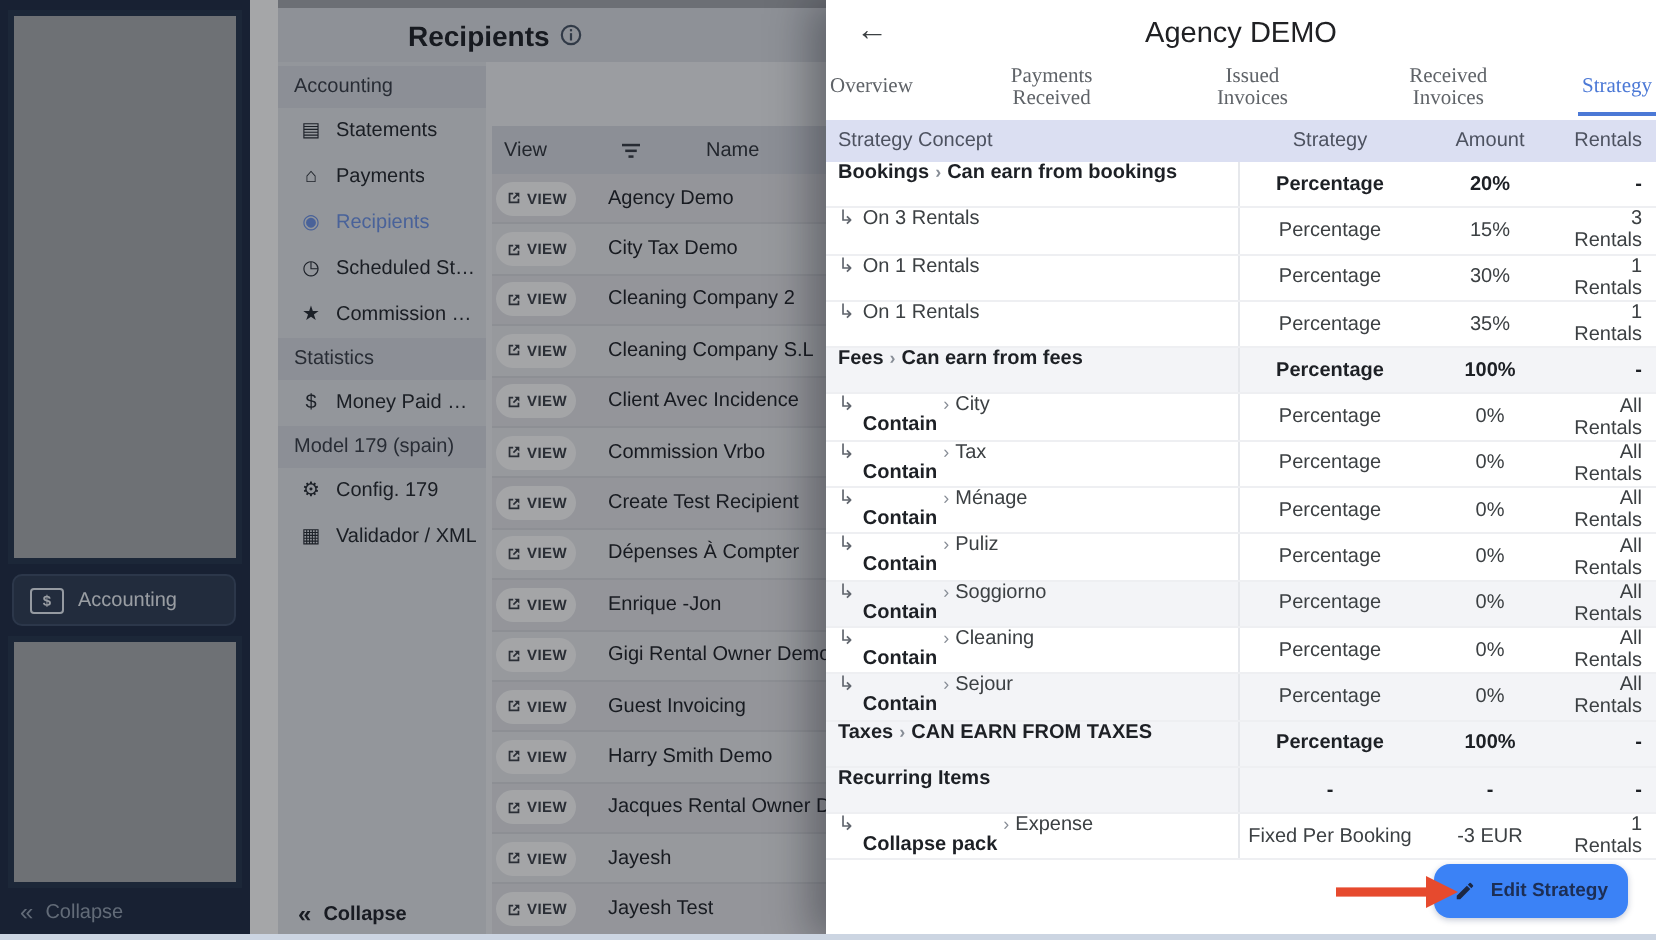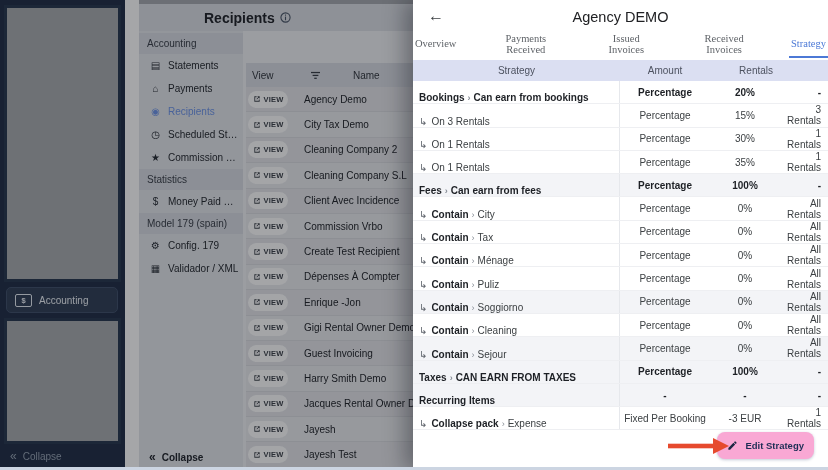--- a/index.html
+++ b/index.html
@@ -58,30 +58,30 @@
   .tab{background:none;border:none;border-bottom:2.5px solid transparent;font-family:Liberation Serif, serif;
     font-size:10.5px;color:#5f6368;padding:0 2px;cursor:pointer;display:flex;align-items:center;}
   .tab.active{color:#4c79d6;border-bottom-color:#4c79d6;}
   .thead,.trow{display:grid;grid-template-columns:207px 90px 70px 1fr;align-items:center;box-sizing:border-box;}
   .thead{position:absolute;top:60px;left:0;right:0;height:21px;background:#dbdff2;font-size:10px;color:#4d5260;}
   .h1{padding-left:6px;}
   .h2,.c2,.h3,.c3{text-align:center;}
   .h4,.c4{text-align:right;padding-right:7px;}
   .tbody{position:absolute;top:81px;left:0;right:0;}
   .trow{height:23.3px;font-size:10px;color:#3c4043;border-bottom:1px solid #eeeff2;background:#fff;}
-  .trow .c1{display:flex;align-items:flex-end;height:100%;padding-left:6px;border-right:1px solid #e6e8ec;
+  .trow .c1{display:flex;align-items:flex-start;height:100%;padding-left:6px;border-right:1px solid #e6e8ec;
     overflow:hidden;white-space:nowrap;box-sizing:border-box;}
   .trow.shade{background:#f3f4f7;}
   .trow.cat{font-weight:700;color:#1d2025;}
   .sub .b{font-weight:700;color:#1d2025;margin-top:10px;}
   .arr{color:#61666e;margin-right:4px;}
   .arr:empty,.sp:empty,.b:empty{display:none;}
   .sp{color:#878d96;margin:0 3px;font-size:9px;}
   .editbtn{position:absolute;right:14px;bottom:11px;height:27px;padding:0 10px;border:none;border-radius:8px;
-    background:#f9a8d4;color:#1c2e55;font-family:inherit;font-size:9.5px;font-weight:600;
+    background:#3b82f6;color:#1c2e55;font-family:inherit;font-size:9.5px;font-weight:600;
     display:flex;align-items:center;gap:7px;cursor:pointer;box-shadow:0 1px 3px rgba(20,40,90,.25);}
   .arrow-anno{position:absolute;right:98px;bottom:15px;z-index:20;display:block;}
   .bottom-strip{position:absolute;left:0;bottom:0;width:100%;height:3px;background:#ccd5e2;z-index:30;}
 </style>
 </head>
 <body>
 
 <div class="screen">
 
   <aside class="sidebar">
@@ -390,20 +390,21 @@
         <button class="tab">Payments Received</button>
 
         <button class="tab">Issued Invoices</button>
 
         <button class="tab">Received Invoices</button>
 
         <button class="tab active">Strategy</button>
       </div>
 
     <div class="thead">
+      <span class="h1">Strategy Concept</span>
       <span class="h2">Strategy</span>
       <span class="h3">Amount</span>
       <span class="h4">Rentals</span>
     </div>
 
     <div class="tbody">
 
         <div class="trow cat">
           <div class="c1">
 

